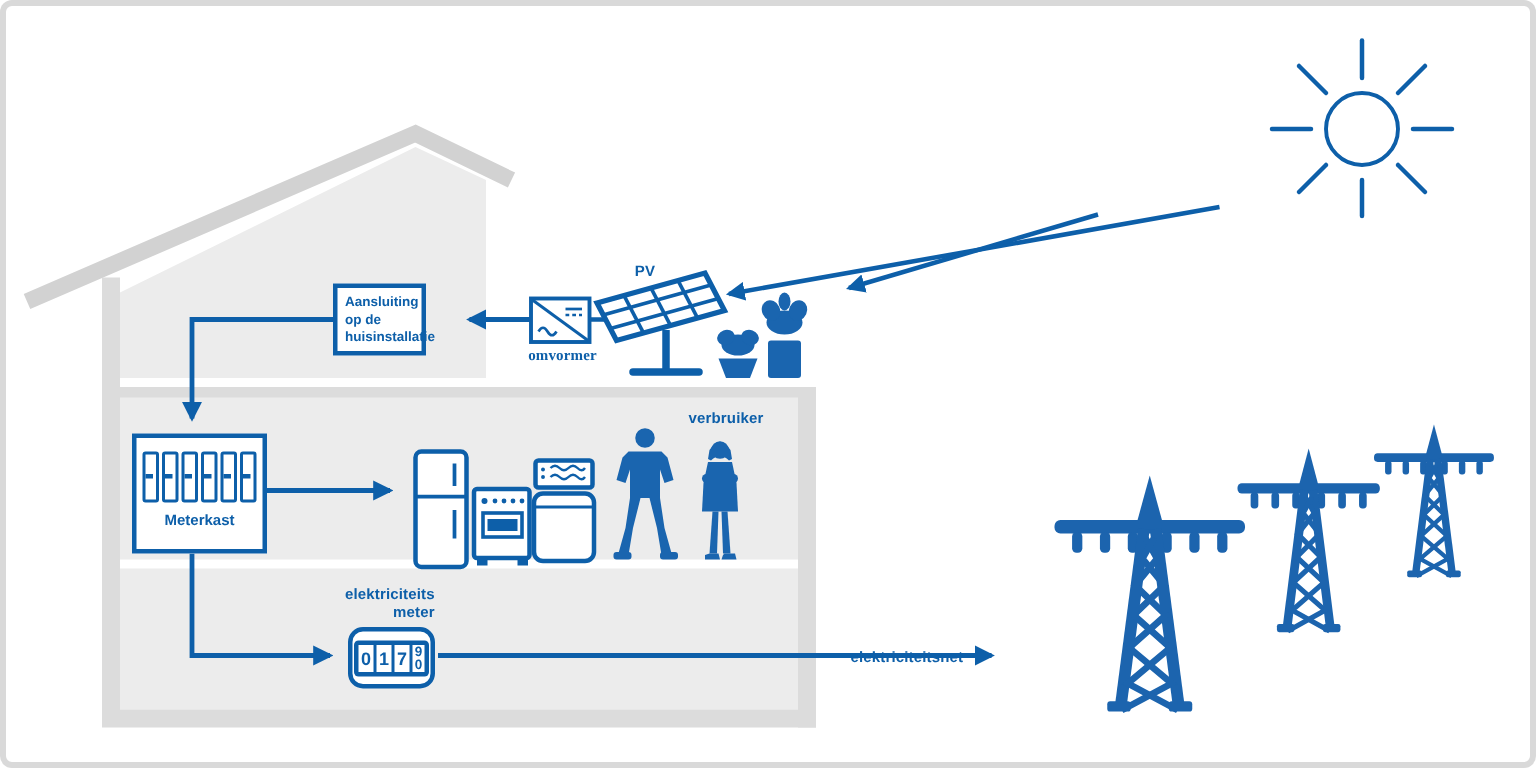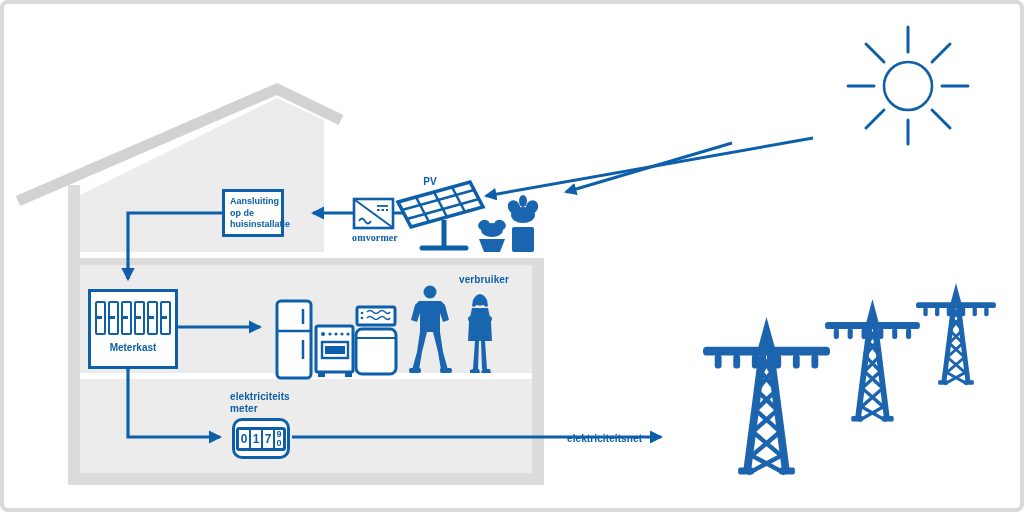--- a/index.html
+++ b/index.html
@@ -4,21 +4,21 @@
 <style>
   html,body { margin:0; padding:0; background:#ffffff; }
   .stage {
     position:relative; width:1024px; height:512px; background:#ffffff;
     box-shadow: inset 0 0 0 4px #d9d9d9; border-radius:8px;
     font-family:"Liberation Sans", sans-serif; overflow:hidden;
   }
   .stage > svg { position:absolute; left:0; top:0; }
   .lbl {
     position:absolute; color:#0d5fa9; font-weight:bold; font-size:10px;
-    line-height:1.18; letter-spacing:0.1px;
+    line-height:1.18; letter-spacing:0.1px;text-align:right;
   }
   .pre { white-space:pre-line; }
   .center { text-align:center; }
   .bluebox {
     position:absolute; background:#ffffff; border:3px solid #0d5fa9;
     color:#0d5fa9; font-weight:bold; box-sizing:border-box;
   }
   .connbox {
     left:222px; top:189px; width:62px; height:48px;
     font-size:9px; line-height:1.3; padding:4px 2px 0 5px;

